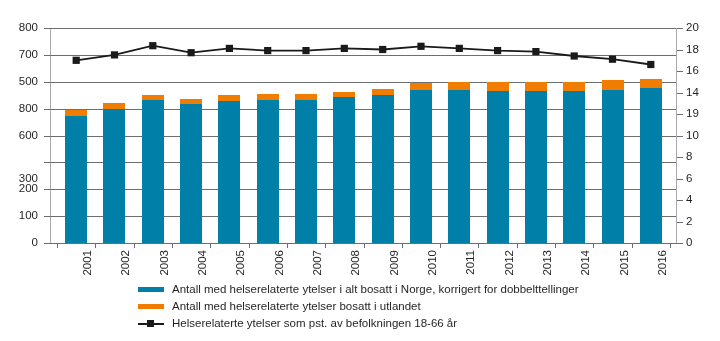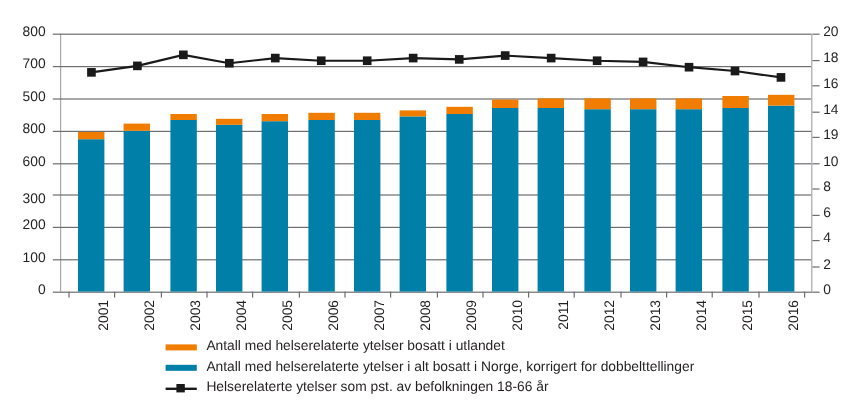--- a/index.html
+++ b/index.html
@@ -121,21 +121,21 @@
       <div class="tick l" style="top: 243px;"></div>
       <div class="ylab left" style="top: 237px;">0</div>
       <div class="grid-line" style="top: 216.125px; left: 50px; width: 626px;"></div>
       <div class="tick l" style="top: 216.125px;"></div>
       <div class="ylab left" style="top: 210.125px;">100</div>
       <div class="grid-line" style="top: 189.25px; left: 50px; width: 626px;"></div>
       <div class="tick l" style="top: 189.25px;"></div>
       <div class="ylab left" style="top: 183.25px;">200</div>
       <div class="grid-line" style="top: 162.375px; left: 50px; width: 626px;"></div>
       <div class="tick l" style="top: 162.375px;"></div>
-      <div class="ylab left" style="top: 161px; margin-left: 40px;">300</div>
+      <div class="ylab left" style="top: 173px; margin-left: 40px;">300</div>
       <div class="grid-line" style="top: 135.5px; left: 50px; width: 626px;"></div>
       <div class="tick l" style="top: 135.5px;"></div>
       <div class="ylab left" style="top: 129.5px;">600</div>
       <div class="grid-line" style="top: 108.625px; left: 50px; width: 626px;"></div>
       <div class="tick l" style="top: 108.625px;"></div>
       <div class="ylab left" style="top: 102.625px;">800</div>
       <div class="grid-line" style="top: 81.75px; left: 50px; width: 626px;"></div>
       <div class="tick l" style="top: 81.75px;"></div>
       <div class="ylab left" style="top: 75.75px;">500</div>
       <div class="grid-line" style="top: 54.875px; left: 50px; width: 626px;"></div>
@@ -289,26 +289,26 @@
       <rect x="455.7" y="44.8" width="7.2" height="7.2" fill="#1a1a1a"></rect>
       <rect x="494.0" y="47.0" width="7.2" height="7.2" fill="#1a1a1a"></rect>
       <rect x="532.3" y="48.0" width="7.2" height="7.2" fill="#1a1a1a"></rect>
       <rect x="570.6" y="52.4" width="7.2" height="7.2" fill="#1a1a1a"></rect>
       <rect x="608.9" y="55.6" width="7.2" height="7.2" fill="#1a1a1a"></rect>
       <rect x="647.2" y="60.9" width="7.2" height="7.2" fill="#1a1a1a"></rect>
     </svg>
 
   <div class="legend">
     <div class="legend-row">
+      <span class="swatch blue"></span>
+      <span class="legend-label">Antall med helserelaterte ytelser i alt bosatt i Norge, korrigert for dobbelttellinger</span>
+    </div>
+    <div class="legend-row">
       <span class="swatch orange"></span>
       <span class="legend-label">Antall med helserelaterte ytelser bosatt i utlandet</span>
-    </div>
-    <div class="legend-row">
-      <span class="swatch blue"></span>
-      <span class="legend-label">Antall med helserelaterte ytelser i alt bosatt i Norge, korrigert for dobbelttellinger</span>
     </div>
     <div class="legend-row">
       <span class="swatch line"></span>
       <span class="legend-label">Helserelaterte ytelser som pst. av befolkningen 18-66 år</span>
     </div>
   </div>
 
 </div>
 
 </body></html>

